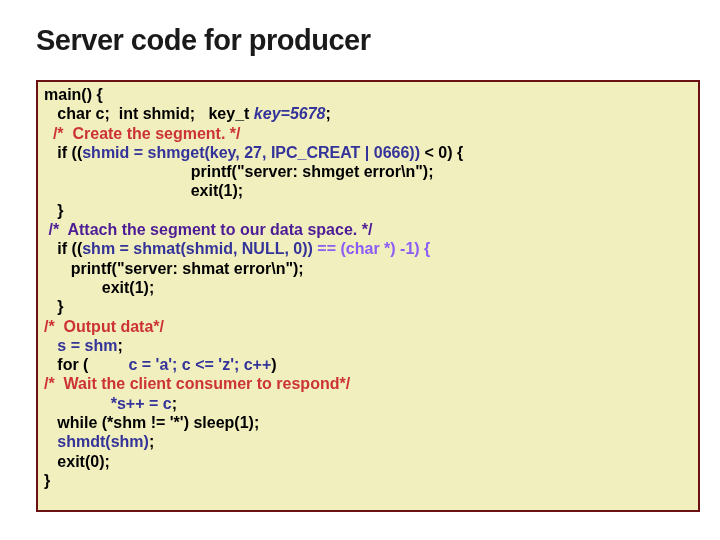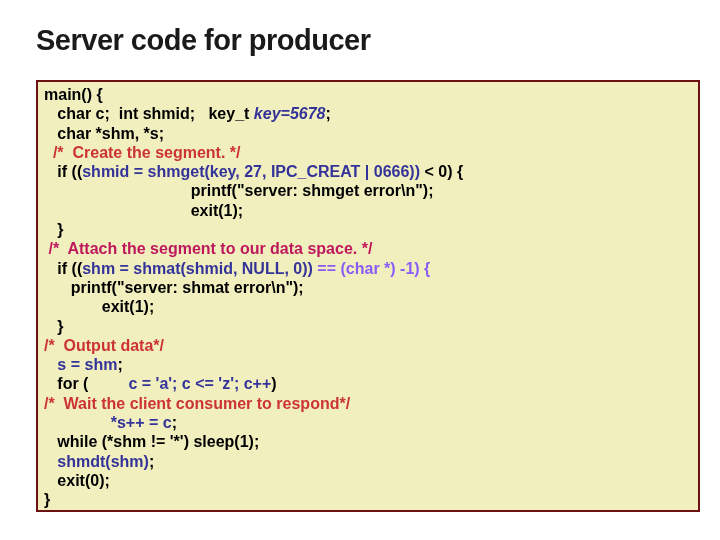--- a/index.html
+++ b/index.html
@@ -48,27 +48,26 @@
   }
 </style>
 </head>
 <body style="background: rgb(255, 255, 255);">
 
 <div class="slide">
   <div class="slide-title">Server code for producer</div>
   <div class="code-box" style="background: rgb(242, 239, 191); border-color: rgb(107, 17, 17);">
       <div class="code-line"><span style="color: rgb(0, 0, 0);">main() {</span></div>
       <div class="code-line"><span style="color: rgb(0, 0, 0);">   char c;  int shmid;   key_t </span><span style="color: rgb(51, 51, 153); font-style: italic;">key=5678</span><span style="color: rgb(0, 0, 0);">;</span></div>
-      <div class="code-line"><span style="color: rgb(0, 0, 0);">   char *shm, *s;</span></div>
       <div class="code-line"><span style="color: rgb(204, 51, 51); margin-top: 10px;">  /*  Create the segment. */</span></div>
       <div class="code-line"><span style="color: rgb(0, 0, 0);">   if ((</span><span style="color: rgb(51, 51, 153);">shmid = shmget(key, 27, IPC_CREAT | 0666))</span><span style="color: rgb(0, 0, 0);"> &lt; 0) {</span></div>
       <div class="code-line"><span style="color: rgb(0, 0, 0);">                                 printf("server: shmget error\n");</span></div>
       <div class="code-line"><span style="color: rgb(0, 0, 0);">                                 exit(1);</span></div>
       <div class="code-line"><span style="color: rgb(0, 0, 0);">   }</span></div>
-      <div class="code-line"><span style="color: #be185d;"> /*  Attach the segment to our data space. */</span></div>
+      <div class="code-line"><span style="color: #4c1d95;"> /*  Attach the segment to our data space. */</span></div>
       <div class="code-line"><span style="color: rgb(0, 0, 0);">   if ((</span><span style="color: rgb(51, 51, 153);">shm = shmat(shmid, NULL, 0))</span><span style="color: #8b5cf6;"> == (char *) -1) {</span></div>
       <div class="code-line"><span style="color: rgb(0, 0, 0);">      printf("server: shmat error\n");</span></div>
       <div class="code-line"><span style="color: rgb(0, 0, 0);">             exit(1);</span></div>
       <div class="code-line"><span style="color: rgb(0, 0, 0);">   }</span></div>
       <div class="code-line"><span style="color: rgb(204, 51, 51);">/*  Output data*/</span></div>
       <div class="code-line"><span style="color: rgb(0, 0, 0);">   </span><span style="color: rgb(51, 51, 153);">s = shm</span><span style="color: rgb(0, 0, 0);">;</span></div>
       <div class="code-line"><span style="color: rgb(0, 0, 0);">   for (</span><span style="color: rgb(51, 51, 153); margin-left: 40px;">c = 'a'; c &lt;= 'z'; c++</span><span style="color: rgb(0, 0, 0);">)</span></div>
       <div class="code-line"><span style="color: rgb(204, 51, 51);">/*  Wait the client consumer to respond*/</span></div>
       <div class="code-line"><span style="color: rgb(0, 0, 0);">               </span><span style="color: rgb(51, 51, 153);">*s++ = c</span><span style="color: rgb(0, 0, 0);">;</span></div>
       <div class="code-line"><span style="color: rgb(0, 0, 0);">   while (*shm != '*') sleep(1);</span></div>

